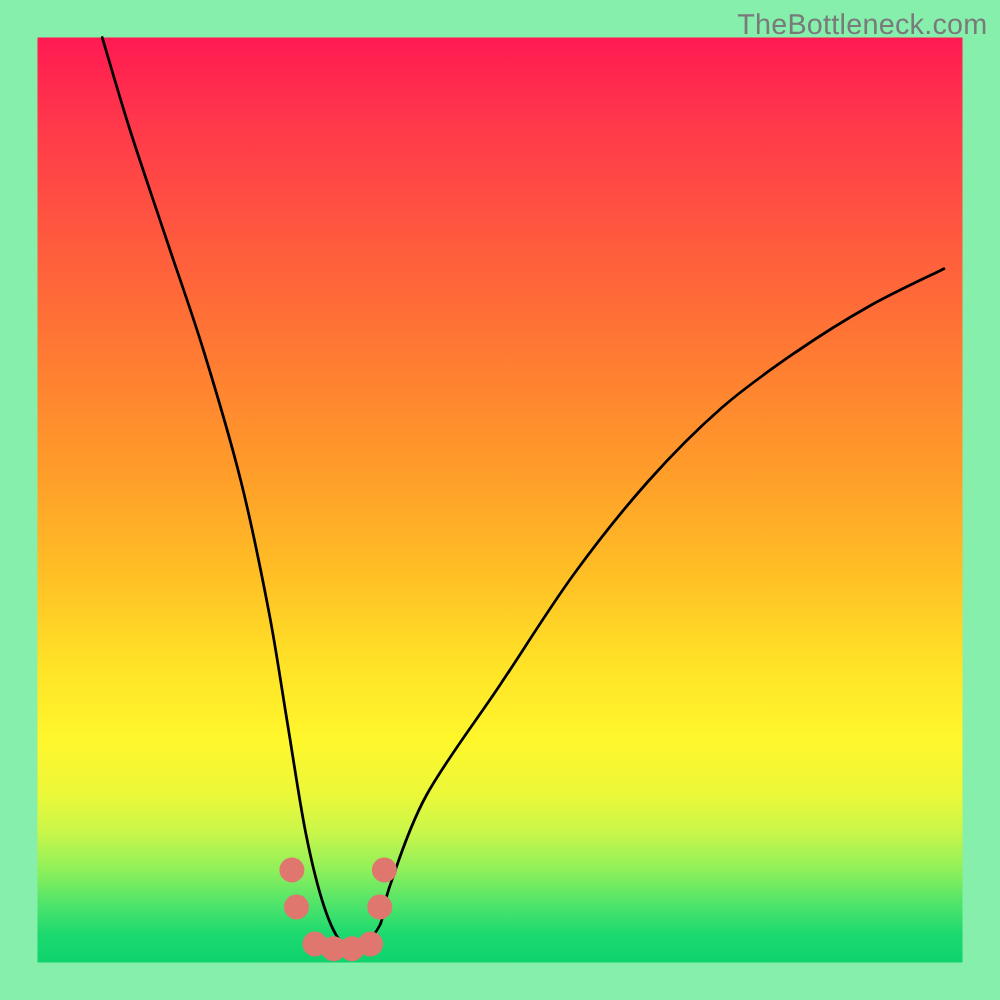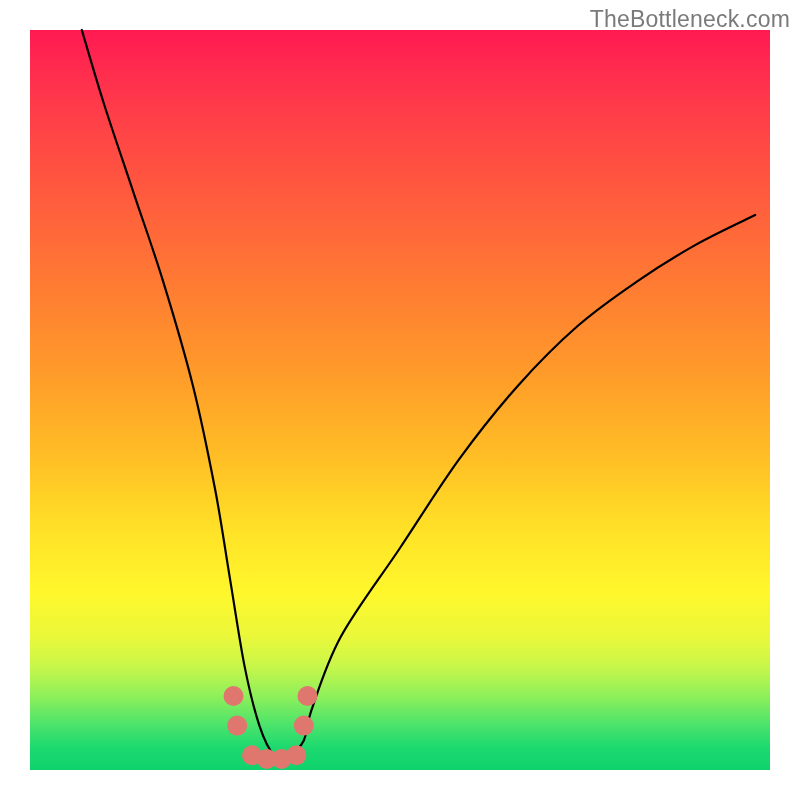--- a/index.html
+++ b/index.html
@@ -10,21 +10,21 @@
     background: #000;
     overflow: hidden;
     font-family: Arial, Helvetica, sans-serif;
   }
   .frame {
     position: absolute;
     left: 0;
     top: 0;
     width: 800px;
     height: 800px;
-    background: #ffffff;
+    background: #86efac;
   }
   .plot {
     position: absolute;
     left: 30px;
     top: 30px;
     width: 740px;
     height: 740px;
     
     background: linear-gradient(to bottom,
       #ff1a52 0%,

